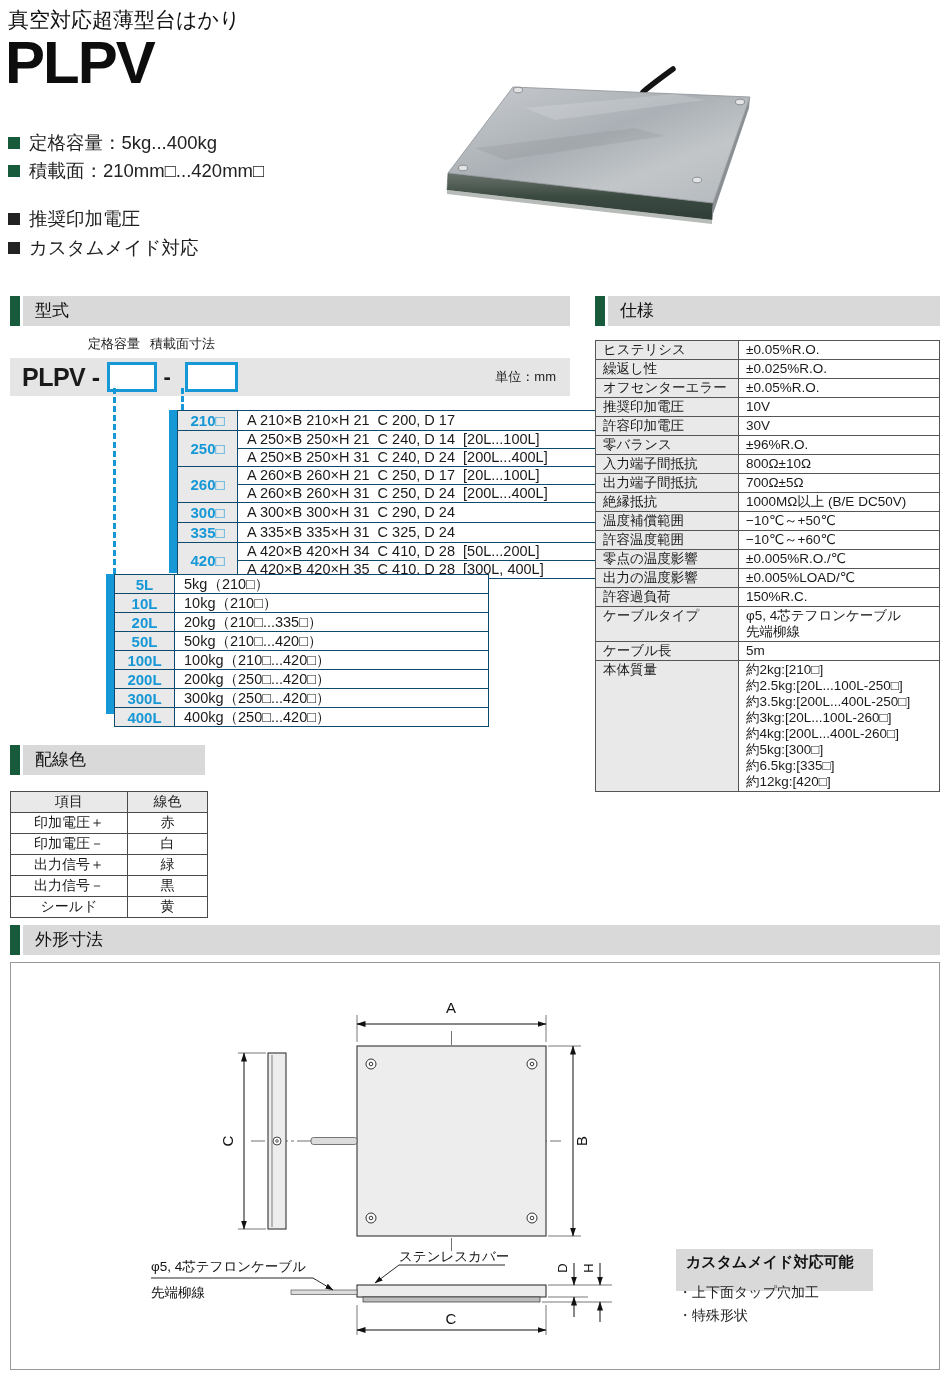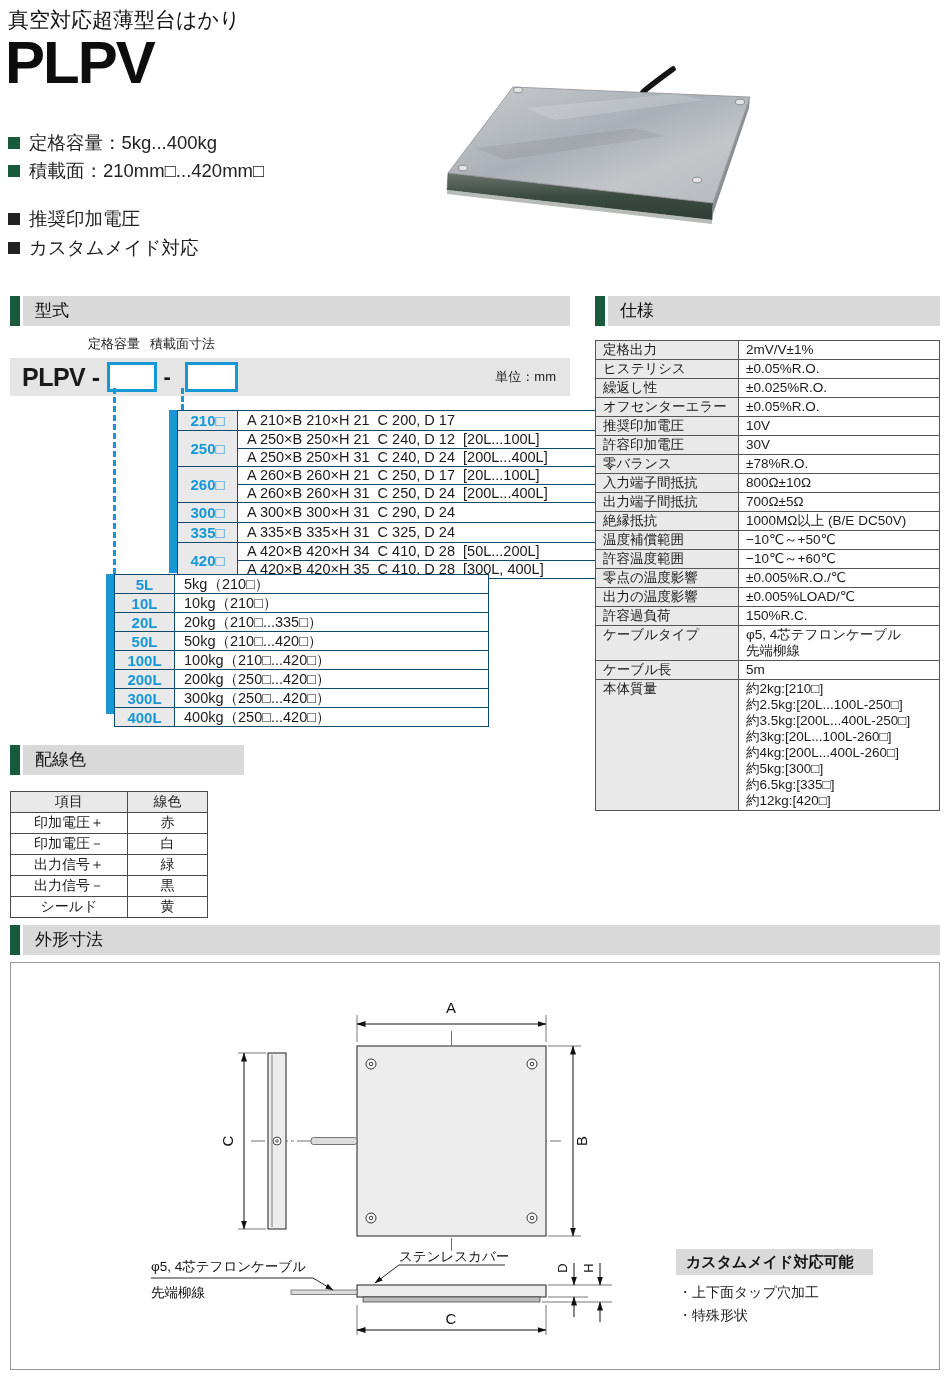--- a/index.html
+++ b/index.html
@@ -123,21 +123,21 @@
 
 <div class="abs blue-bar" style="left:169px;top:410px;height:163px;"></div>
 <table class="abs mtab surface" style="left:177px;top:410px;">
   <tbody>
       <tr>
     <td class="code" style="width:57px;">210□</td>
     <td class="val" style="width:388px;">A 210×B 210×H 21  C 200, D 17</td>
   </tr>
   <tr>
     <td class="code" rowspan="2">250□</td>
-    <td class="val">A 250×B 250×H 21  C 240, D 12  [20L...100L]</td>
+    <td class="val">A 250×B 250×H 21  C 240, D 14  [20L...100L]</td>
   </tr>
   <tr>
     <td class="val">A 250×B 250×H 31  C 240, D 24  [200L...400L]</td>
   </tr>
   <tr>
     <td class="code" rowspan="2">260□</td>
     <td class="val">A 260×B 260×H 21  C 250, D 17  [20L...100L]</td>
   </tr>
   <tr>
     <td class="val">A 260×B 260×H 31  C 250, D 24  [200L...400L]</td>
@@ -191,21 +191,21 @@
         <td class="code">300L</td>
         <td class="val">300kg（250□...420□）</td>
       </tr>
   <tr>
         <td class="code">400L</td>
         <td class="val">400kg（250□...420□）</td>
       </tr>
 </tbody>
   </table>
 
-<div class="abs sec" style="left:10px;top:745px;width:234px;">
+<div class="abs sec" style="left:10px;top:745px;width:195px;">
   <div class="bar"></div>
   <div class="bg">配線色</div>
 </div>
 <table class="abs wtab" style="left:10px;top:791px;">
   <tbody>
       <tr class="hd">
     <td style="width:114px;">項目</td>
     <td style="width:77px;">線色</td>
   </tr>
   <tr>
@@ -230,24 +230,20 @@
       </tr>
 </tbody>
   </table>
 
 <div class="abs sec" style="left:595px;top:296px;width:345px;">
   <div class="bar"></div>
   <div class="bg">仕様</div>
 </div>
 <table class="abs stab" style="left:595px;top:340px;width:345px;">
   <tbody>
-      <tr>
-        <td class="lbl">定格出力</td>
-        <td class="v">2mV/V±1%</td>
-      </tr>
   <tr>
         <td class="lbl">ヒステリシス</td>
         <td class="v">±0.05%R.O.</td>
       </tr>
   <tr>
         <td class="lbl">繰返し性</td>
         <td class="v">±0.025%R.O.</td>
       </tr>
   <tr>
         <td class="lbl">オフセンターエラー</td>
@@ -256,21 +252,21 @@
   <tr>
         <td class="lbl">推奨印加電圧</td>
         <td class="v">10V</td>
       </tr>
   <tr>
         <td class="lbl">許容印加電圧</td>
         <td class="v">30V</td>
       </tr>
   <tr>
         <td class="lbl">零バランス</td>
-        <td class="v">±78%R.O.</td>
+        <td class="v">±96%R.O.</td>
       </tr>
   <tr>
         <td class="lbl">入力端子間抵抗</td>
         <td class="v">800Ω±10Ω</td>
       </tr>
   <tr>
         <td class="lbl">出力端子間抵抗</td>
         <td class="v">700Ω±5Ω</td>
       </tr>
   <tr>
@@ -407,17 +403,17 @@
 
   <g stroke="#555" stroke-width="0.8">
     <line x1="346" y1="342" x2="346" y2="372"></line>
         <line x1="535" y1="342" x2="535" y2="372"></line>
   </g>
   <line x1="346" y1="367" x2="535" y2="367" stroke="#111" stroke-width="1" marker-start="url(#ar)" marker-end="url(#ar)"></line>
   <text x="440" y="361" text-anchor="middle" font-size="15">C</text>
 </svg>
 </div>
 
-<div class="abs custom-head" style="left:676px;top:1249px;width:187px;height:26px;">カスタムメイド対応可能</div>
+<div class="abs custom-head" style="left:676px;top:1249px;width:187px;height:42px;">カスタムメイド対応可能</div>
 <div class="abs custom-items" style="left:678px;top:1281px;">
   <div>・上下面タップ穴加工</div>
   <div>・特殊形状</div>
 </div>
 
 </body></html>

